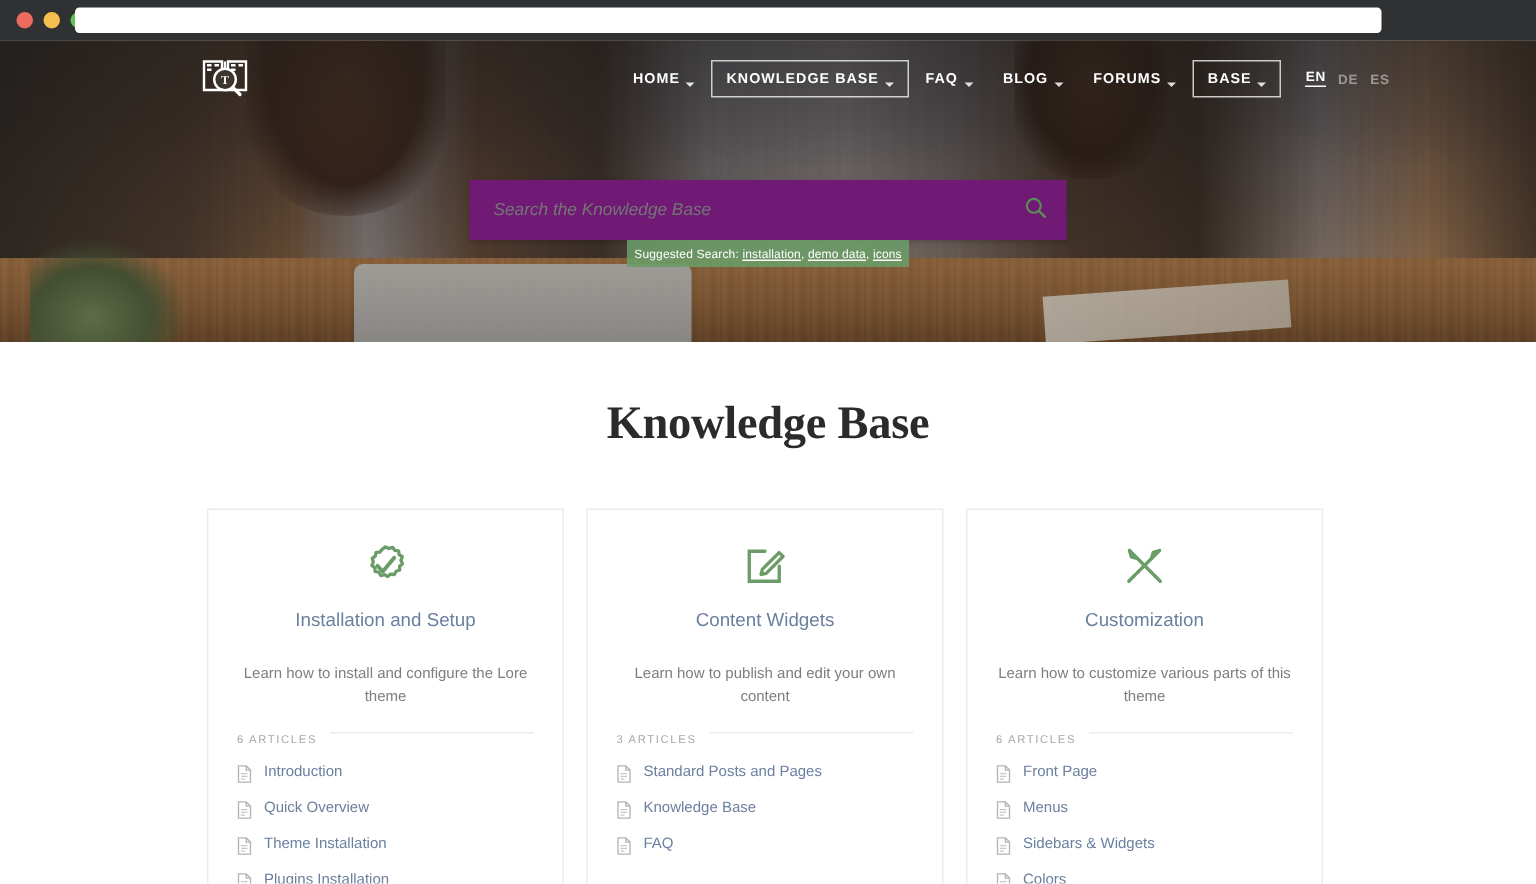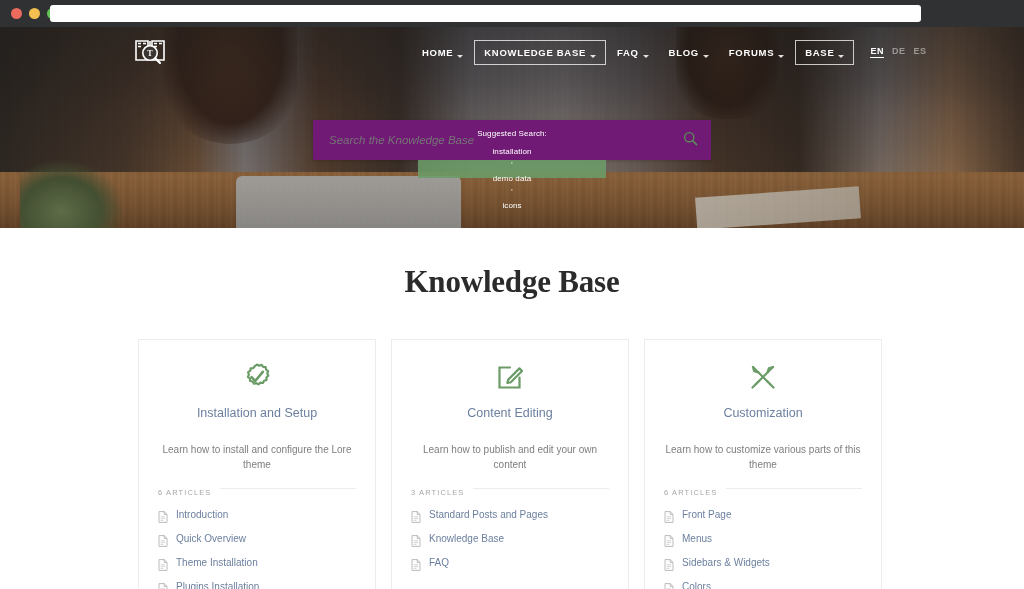--- a/index.html
+++ b/index.html
@@ -125,21 +125,21 @@
     letter-spacing: .7px; padding: 6px 9px;
     cursor: pointer; white-space: nowrap;
   }
   .nav-item.boxed { border: 1px solid rgba(255,255,255,.75); }
   .caret {
     width: 0; height: 0; display: inline-block;
     border-left: 3px solid transparent;
     border-right: 3px solid transparent;
     border-top: 3.5px solid rgba(255,255,255,.85);
   }
-  .lang { display: flex; align-items: flex-start; gap: 8px; margin-left: 14px; }
+  .lang { display: flex; align-items: flex-end; gap: 8px; margin-left: 14px; }
   .lang-item {
     font-size: 9px; font-weight: bold; letter-spacing: .5px;
     color: rgba(255,255,255,.45); cursor: pointer;
   }
   .lang-item.active { color: #ffffff; border-bottom: 1.5px solid #ffffff; padding-bottom: 1px; }
 
   
   .search-wrap {
     position: absolute; left: 50%; transform: translateX(-50%);
     top: 93px; width: 398px; z-index: 5;
@@ -158,23 +158,23 @@
   }
   .search-icon-btn {
     width: 42px; height: 100%; display: flex;
     align-items: center; justify-content: center;
     background: transparent; border: none; cursor: pointer;
   }
   .suggested {
     margin: 0 auto; width: 188px; height: 18px;
     background: rgba(107,156,104,0.88);
     display: flex; align-items: center; justify-content: center;
-    font-size: 8px; color: #ffffff; letter-spacing: .1px; flex-direction: column;
-  }
-  .suggested a { color: #ffffff; cursor: pointer; }
+    font-size: 8px; color: #ffffff; letter-spacing: .1px;
+  }
+  .suggested a { color: #ffffff; text-decoration: underline; cursor: pointer; }
   .suggested .sep { color: #fff; }
 
   
   .content {
     position: absolute; top: 228px; left: 0;
     width: 1024px; height: 361px;
     background: #ffffff; overflow: hidden;
   }
   .page-title {
     text-align: center; margin-top: 36px;
@@ -366,21 +366,21 @@
       </ul>
     </div>
 
     <div class="card">
       <div class="card-icon">
         <svg width="28" height="28" viewBox="0 0 28 28">
           <path d="M23.5 14.5V24.5H3.5V4.5H14" fill="none" stroke="#6b9c68" stroke-width="2.2" stroke-linecap="round"></path>
           <path d="M12.2 16.6 L23.4 5.4 l2.6 2.6 L14.8 19.2 l-3.4.8z" fill="none" stroke="#6b9c68" stroke-width="2.2" stroke-linejoin="round"></path>
         </svg>
       </div>
-      <div class="card-title">Content Editing</div>
+      <div class="card-title">Content Widgets</div>
       <div class="card-desc">Learn how to publish and edit your own content</div>
       <div class="card-meta">
         <span>3 ARTICLES</span>
         <span class="rule"></span>
       </div>
       <ul class="art-list">
         <li class="art-item">
           <span class="doc-icon"><svg width="10" height="12" viewBox="0 0 10 12">
                 <path d="M1 .6h5.2L9 3.4V11.4H1z" fill="none" stroke="#b4b4b4" stroke-width=".9"></path>
                 <path d="M6.2.6V3.4H9" fill="none" stroke="#b4b4b4" stroke-width=".9"></path>

